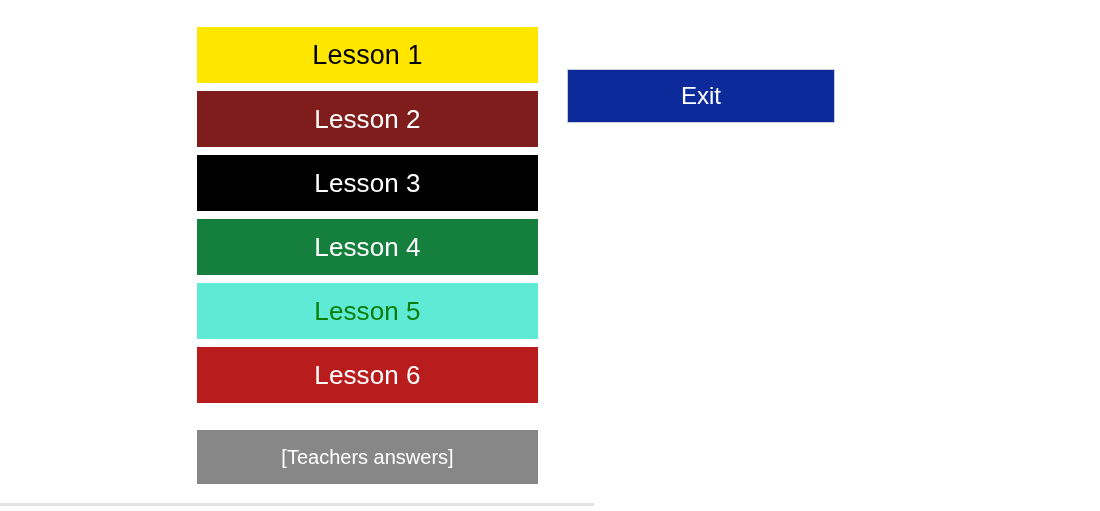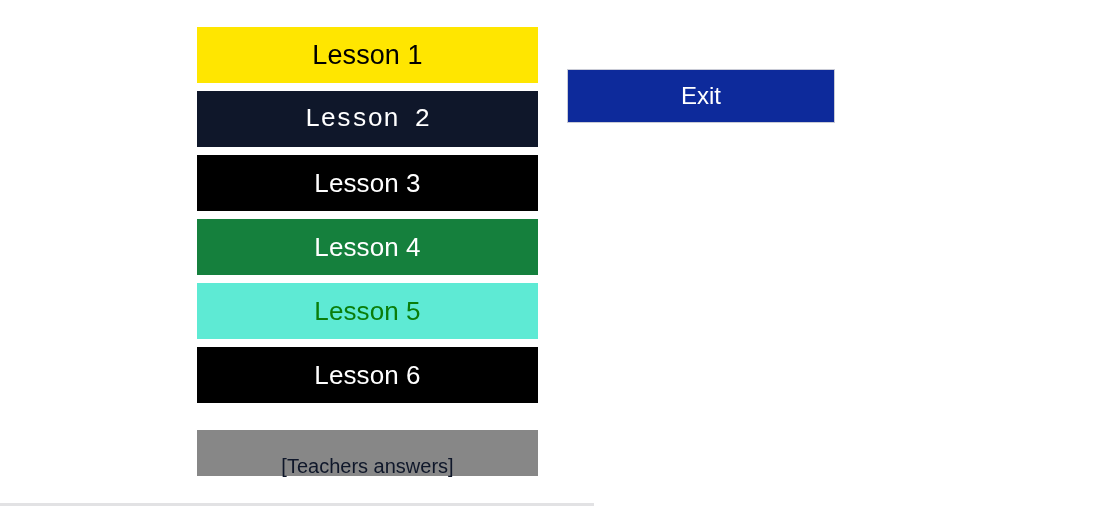--- a/index.html
+++ b/index.html
@@ -39,38 +39,38 @@
     box-sizing: border-box;
     font-size: 26px;
     line-height: 1;
     letter-spacing: 0.1px;
     color: #ffffff;
     cursor: pointer;
     user-select: none;
   }
 
   .lesson-btn.l1 { background: #ffe600; color: #000000; font-size: 27px; }
-  .lesson-btn.l2 { background: #0f172a; font-family: Liberation Mono, monospace; }
+  .lesson-btn.l2 { background: #7f1d1d; }
   .lesson-btn.l3 { background: #000000; }
   .lesson-btn.l4 { background: #15803d; }
   .lesson-btn.l5 { background: #5eead4; color: #0a7d0a; }
-  .lesson-btn.l6 { background: #000000; }
+  .lesson-btn.l6 { background: #b91c1c; }
 
   .answers-btn {
     position: absolute;
     left: 197px;
     top: 430px;
     width: 341px;
-    height: 46px;
+    height: 54px;
     display: flex;
-    align-items: flex-end;
+    align-items: center;
     justify-content: center;
     box-sizing: border-box;
     background: #878787;
-    color: #0f172a;
+    color: #ffffff;
     font-size: 20px;
     line-height: 1;
     cursor: pointer;
     user-select: none;
   }
 
   
   .exit-btn {
     position: absolute;
     left: 567px;

